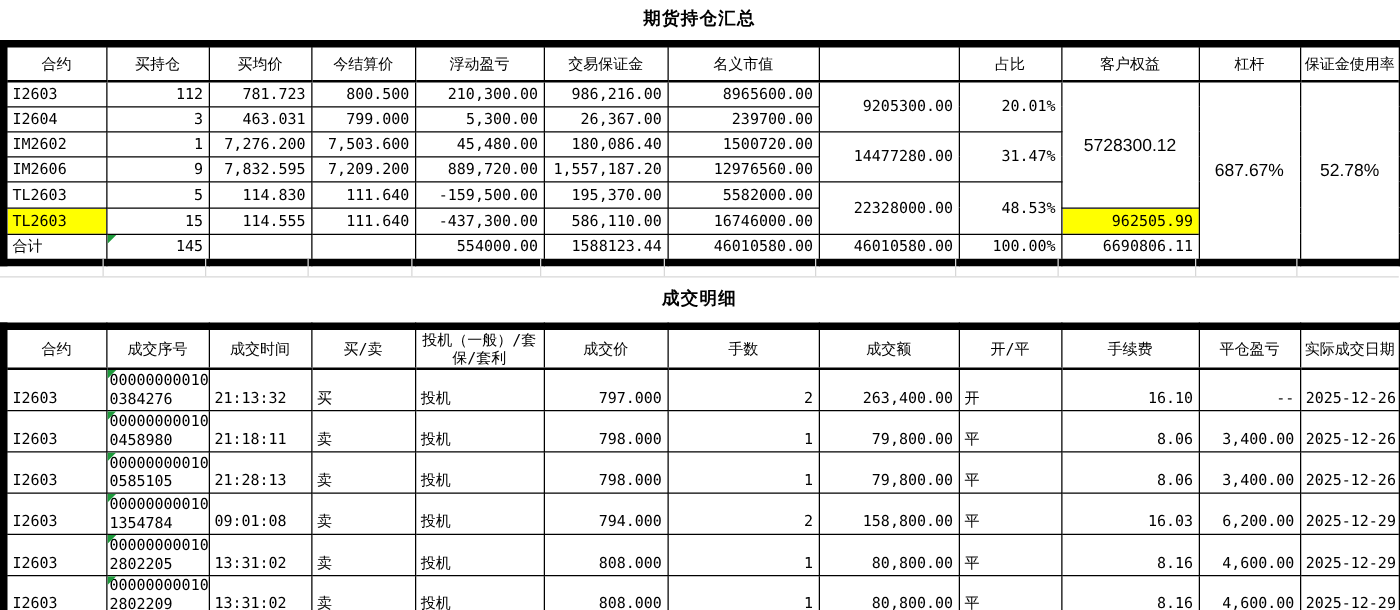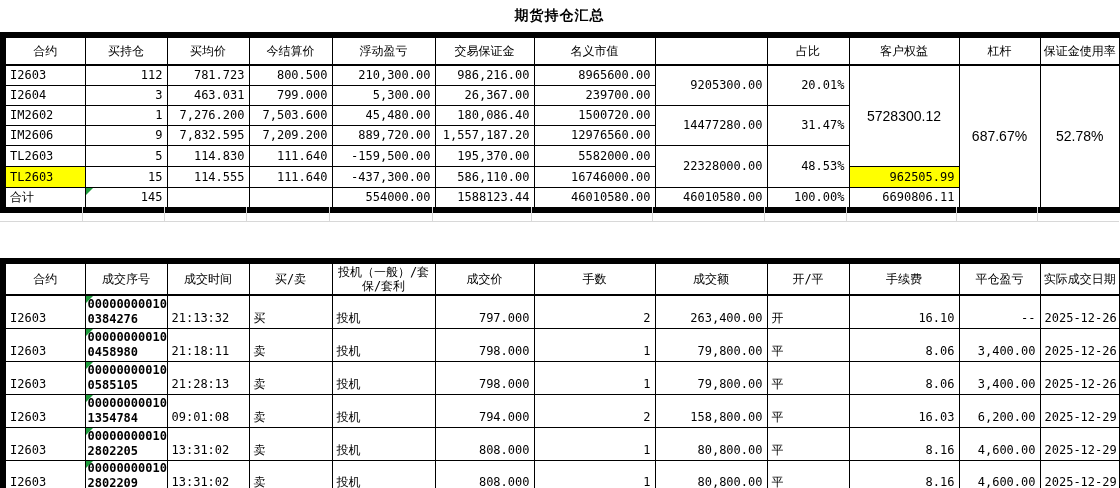--- a/index.html
+++ b/index.html
@@ -19,21 +19,21 @@
                  vertical-align:middle;line-height:14px;padding:1px 2px;}
   #summary-table td{vertical-align:middle;white-space:nowrap;}
   #trades-table td{vertical-align:bottom;white-space:nowrap;line-height:15px;padding-bottom:2px;}
   .num{text-align:right;}
   .txt{text-align:left;}
   .sans{font-family:"Liberation Sans",sans-serif;font-size:14px;text-align:center;}
   .hl{background:#ffff00;}
   .rel{position:relative;}
   .flag{position:absolute;top:0;left:0;width:0;height:0;
         border-top:7px solid #1e9b3c;border-right:7px solid transparent;}
-  .serial-cell{padding:0 1px 1px 2px !important;font-weight:bold;}
+  .serial-cell{padding:0 1px 1px 2px !important;}
   .serial-line{display:block;}
   #gap-grid{position:absolute;top:207px;left:0;width:1119px;height:14px;
             border-bottom:1px solid #d8d8d8;}
   .vline{position:absolute;top:0;width:1px;height:14px;background:#d8d8d8;}
 </style>
 </head>
 <body>
 
 <div id="screen">
 
@@ -157,20 +157,21 @@
     <span class="vline" style="left:329px"></span>
     <span class="vline" style="left:432px"></span>
     <span class="vline" style="left:531px"></span>
     <span class="vline" style="left:652px"></span>
     <span class="vline" style="left:764px"></span>
     <span class="vline" style="left:846px"></span>
     <span class="vline" style="left:956px"></span>
     <span class="vline" style="left:1037px"></span>
   </div>
 
+  <div id="trades-title" class="title">成交明细</div>
 
   <table id="trades-table" class="grid">
     <colgroup>
       <col style="width:82px">
         <col style="width:82px">
         <col style="width:82px">
       <col style="width:83px">
         <col style="width:103px">
         <col style="width:99px">
       <col style="width:121px">

